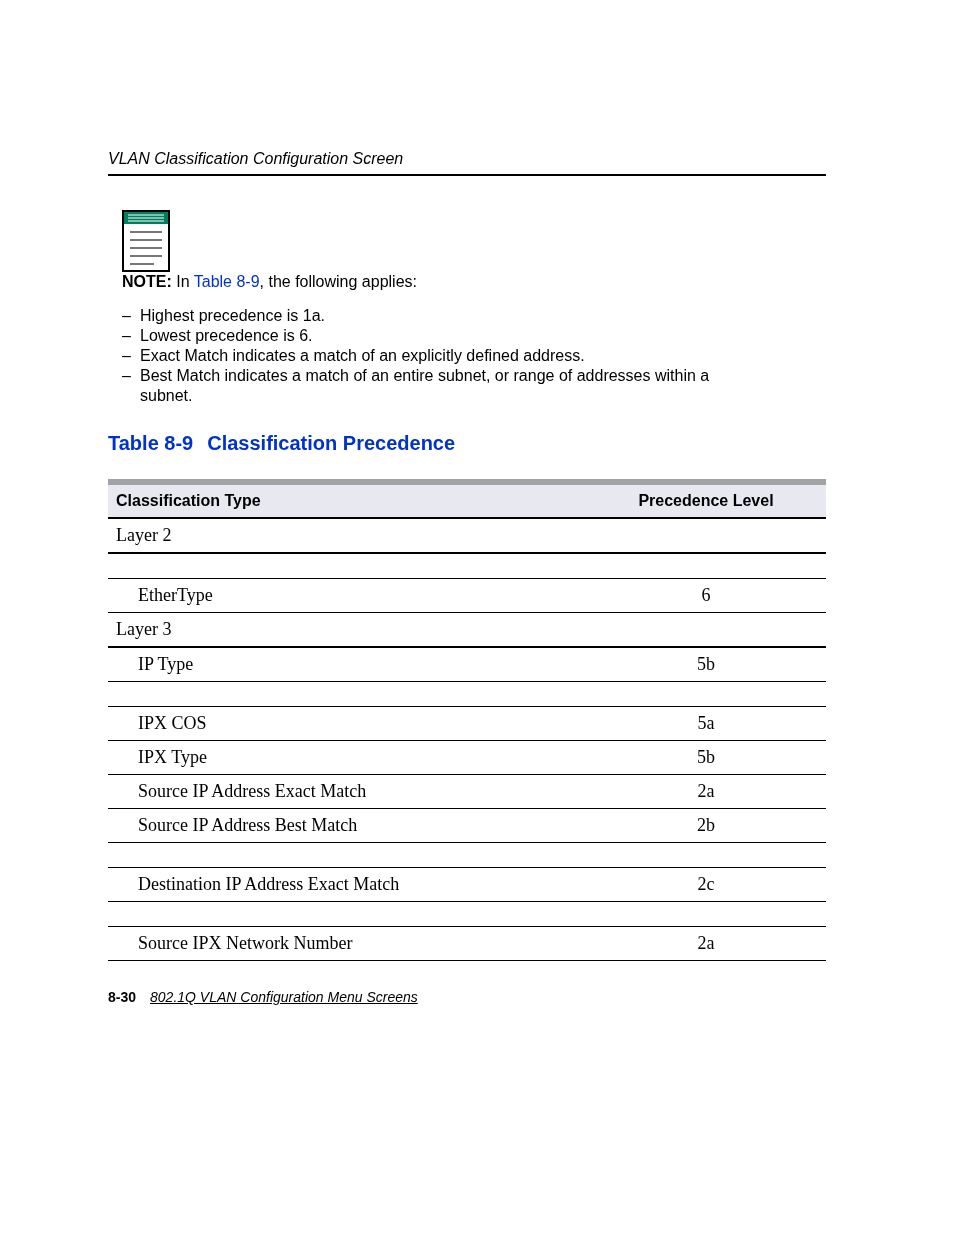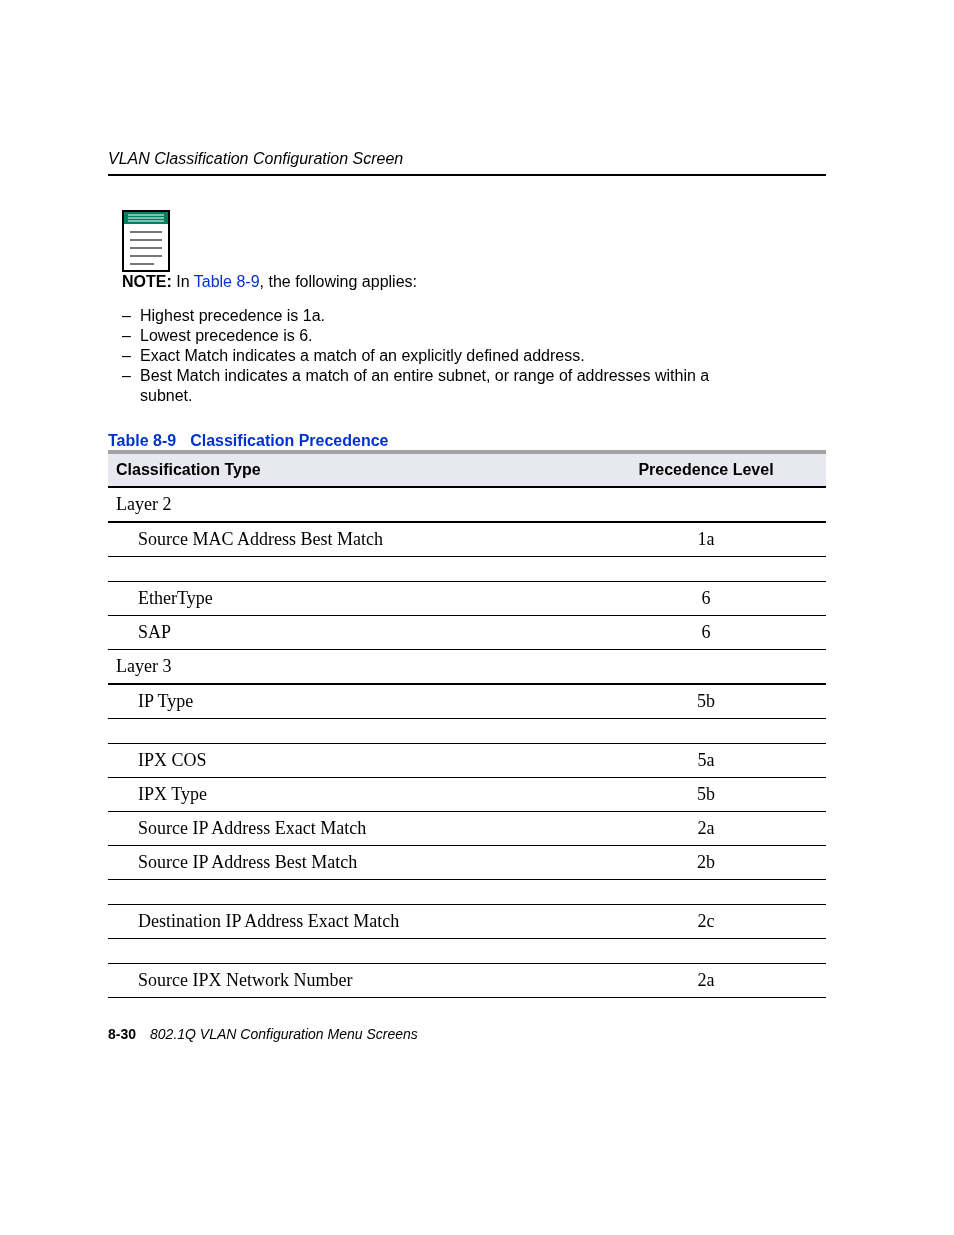--- a/index.html
+++ b/index.html
@@ -47,38 +47,38 @@
     max-width: 620px;
   }
   .note-first-line { margin-bottom: 14px; }
   .note-first-line b { font-weight: bold; }
   .note-link { color: #0033cc; }
   .bullet-row { display: flex; }
   .bullet-dash { width: 18px; flex: 0 0 auto; }
   .bullet-text { flex: 1 1 auto; }
   .table-caption {
     font-family: Arial, Helvetica, sans-serif;
-    font-size: 16px;
+    font-size: 20px;
     font-weight: bold;
     color: #0033cc;
-    margin: 26px 0 0 0;
+    margin: 26px 0 24px 0;
   }
   .table-caption .cap-num { margin-right: 14px; }
   table.ctable {
     width: 100%;
     border-collapse: collapse;
   }
   .ctable th {
     font-family: Arial, Helvetica, sans-serif;
     font-weight: bold;
     text-align: left;
     background: #e8e8f0;
     font-size: 16px;
     padding: 7px 10px 7px 8px;
-    border-top: 4px solid #a3a3a3;
+    border-top: 6px solid #a3a3a3;
     border-bottom: 2px solid #000;
   }
   .ctable th.col-prec { text-align: center; width: 220px; }
   .ctable td {
     font-family: "Times New Roman", Times, serif;
     font-size: 18px;
     padding: 6px 10px 6px 8px;
     border-bottom: 1px solid #000;
     vertical-align: middle;
   }
@@ -94,21 +94,21 @@
     padding: 0;
   }
   .footer {
     font-family: Arial, Helvetica, sans-serif;
     font-size: 14px;
     color: #000;
     margin-top: 28px;
     margin-bottom: 40px;
   }
   .footer .pgnum { font-weight: bold; margin-right: 14px; }
-  .footer .pgtitle { font-style: italic; }
+  .footer .pgtitle { font-style: italic; text-decoration: underline; }
 </style>
 </head>
 <body>
 
 <div class="page">
 
   <div class="running-head">VLAN Classification Configuration Screen</div>
   <hr class="hr-thick">
 
   <div class="note-block">
@@ -164,33 +164,25 @@
     <thead>
       <tr>
         <th>Classification Type</th>
         <th class="col-prec">Precedence Level</th>
       </tr>
     </thead>
     <tbody id="ctable-body">
         <tr class="section">
           <td colspan="2">Layer 2</td>
         </tr>
-        <tr>
-          <td class="indent">Source MAC Address Best Match</td>
-          <td class="center">1a</td>
-        </tr>
         <tr class="spacer">
           <td colspan="2"></td>
         </tr>
         <tr>
           <td class="indent">EtherType</td>
-          <td class="center">6</td>
-        </tr>
-        <tr>
-          <td class="indent">SAP</td>
           <td class="center">6</td>
         </tr>
         <tr class="section">
           <td colspan="2">Layer 3</td>
         </tr>
         <tr>
           <td class="indent">IP Type</td>
           <td class="center">5b</td>
         </tr>
         <tr class="spacer">

